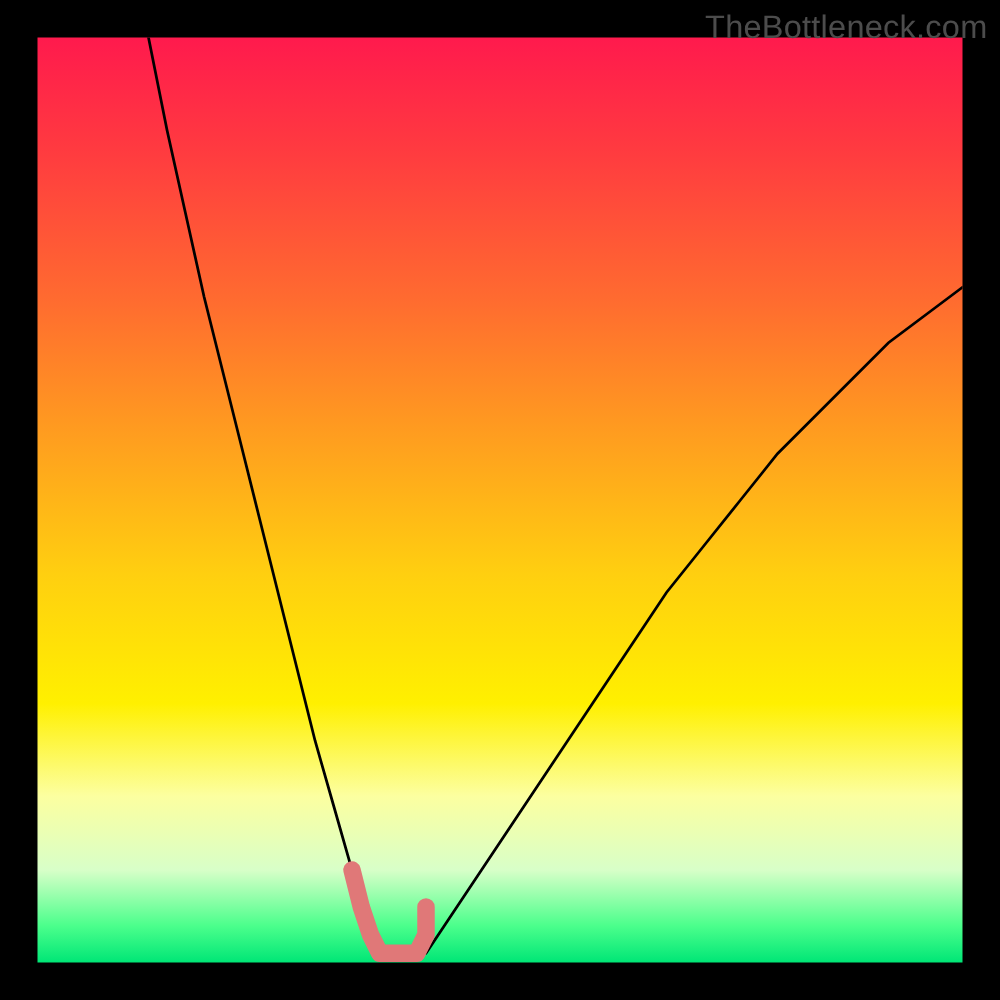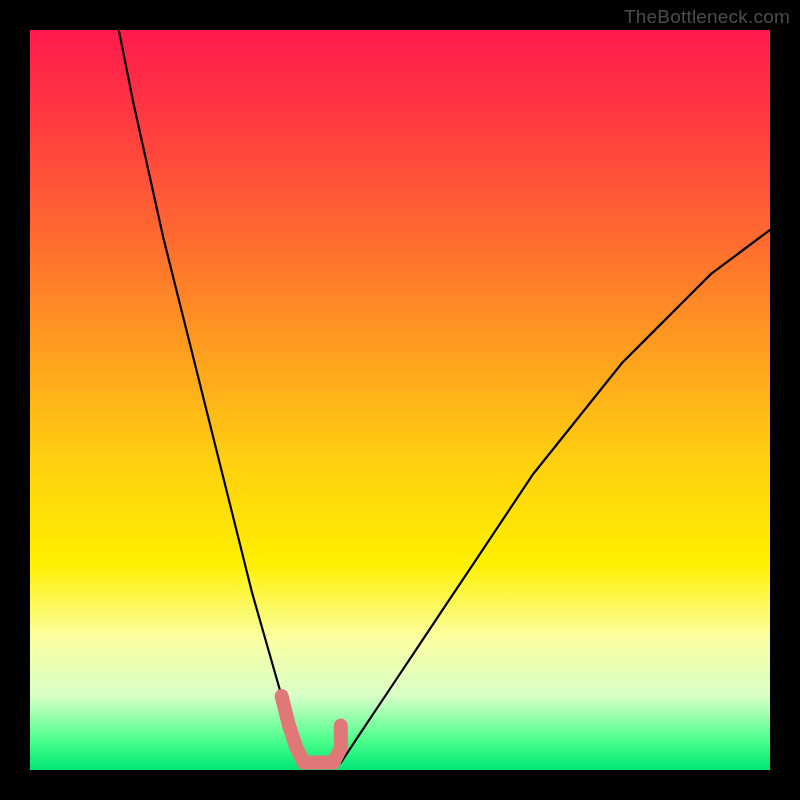--- a/index.html
+++ b/index.html
@@ -33,21 +33,21 @@
       #fcffa0 82%,
       #d8ffc8 90%,
       #4cff8c 96%,
       #00e676 100%);
   }
   .watermark {
     position: absolute;
     top: 6px;
     right: 10px;
     color: #4c4c4c;
-    font-size: 19px;
+    font-size: 26px;
     font-weight: 500;
     letter-spacing: 0.2px;
     pointer-events: none;
   }
   svg.curves {
     position: absolute;
     left: 0; top: 0;
     width: 740px; height: 740px;
   }
 </style>

